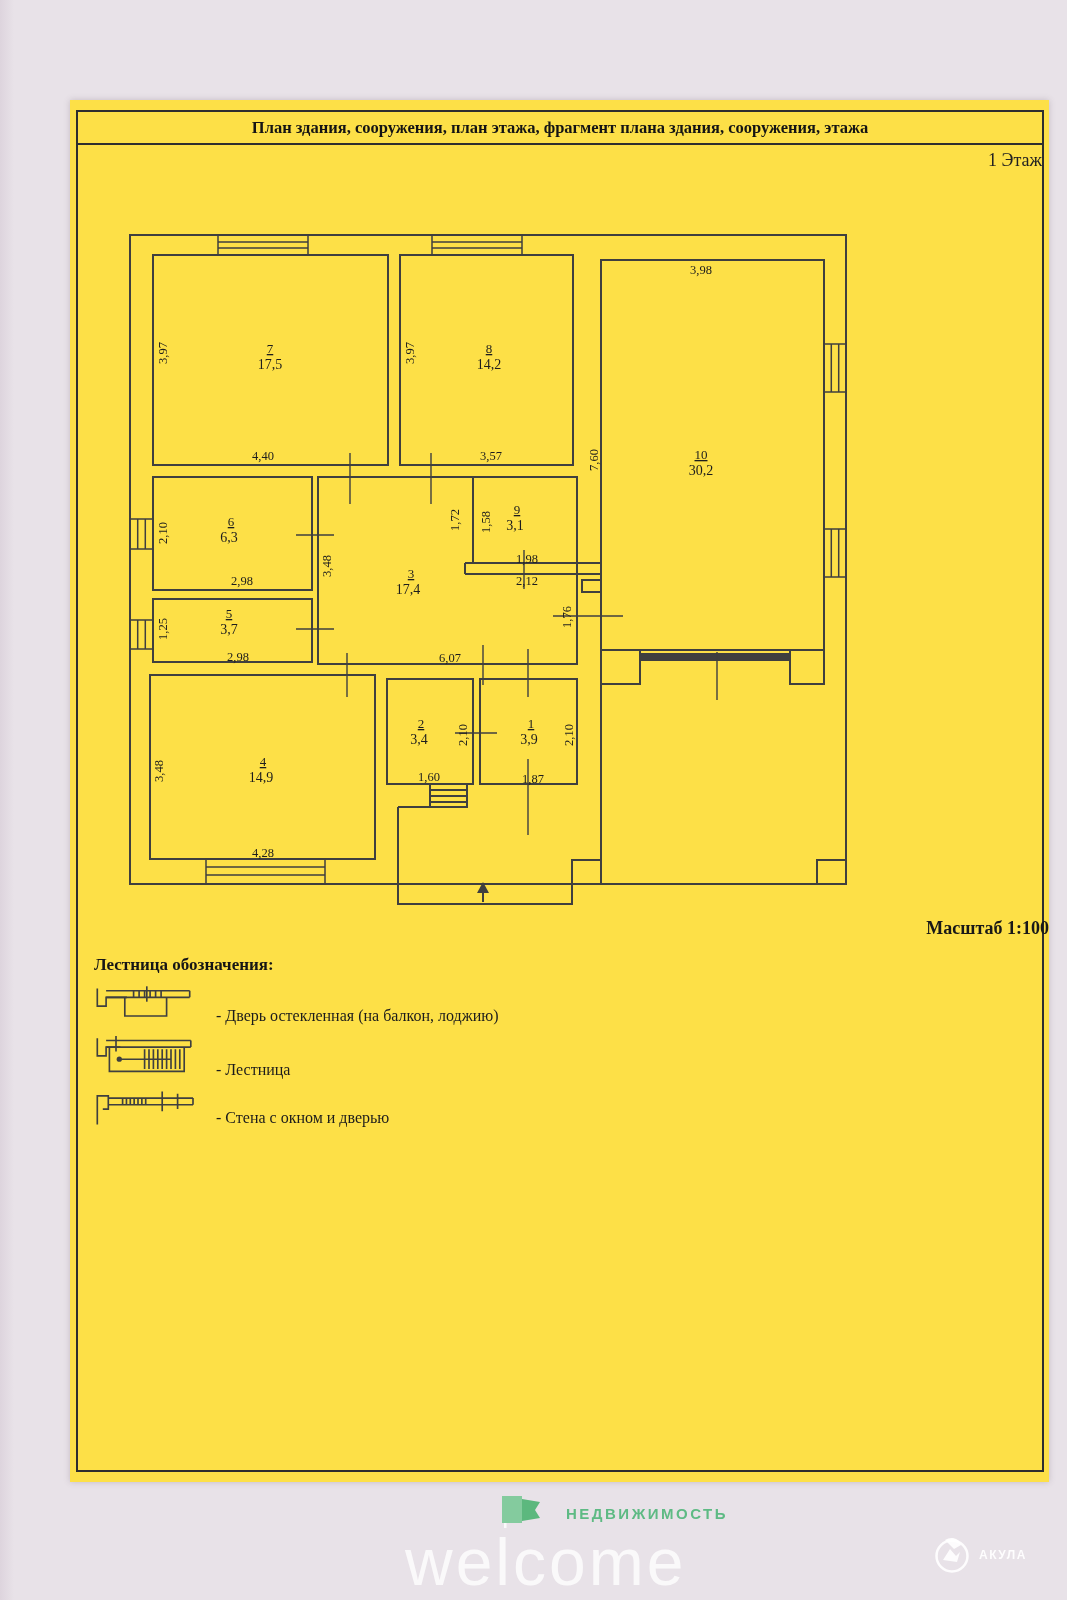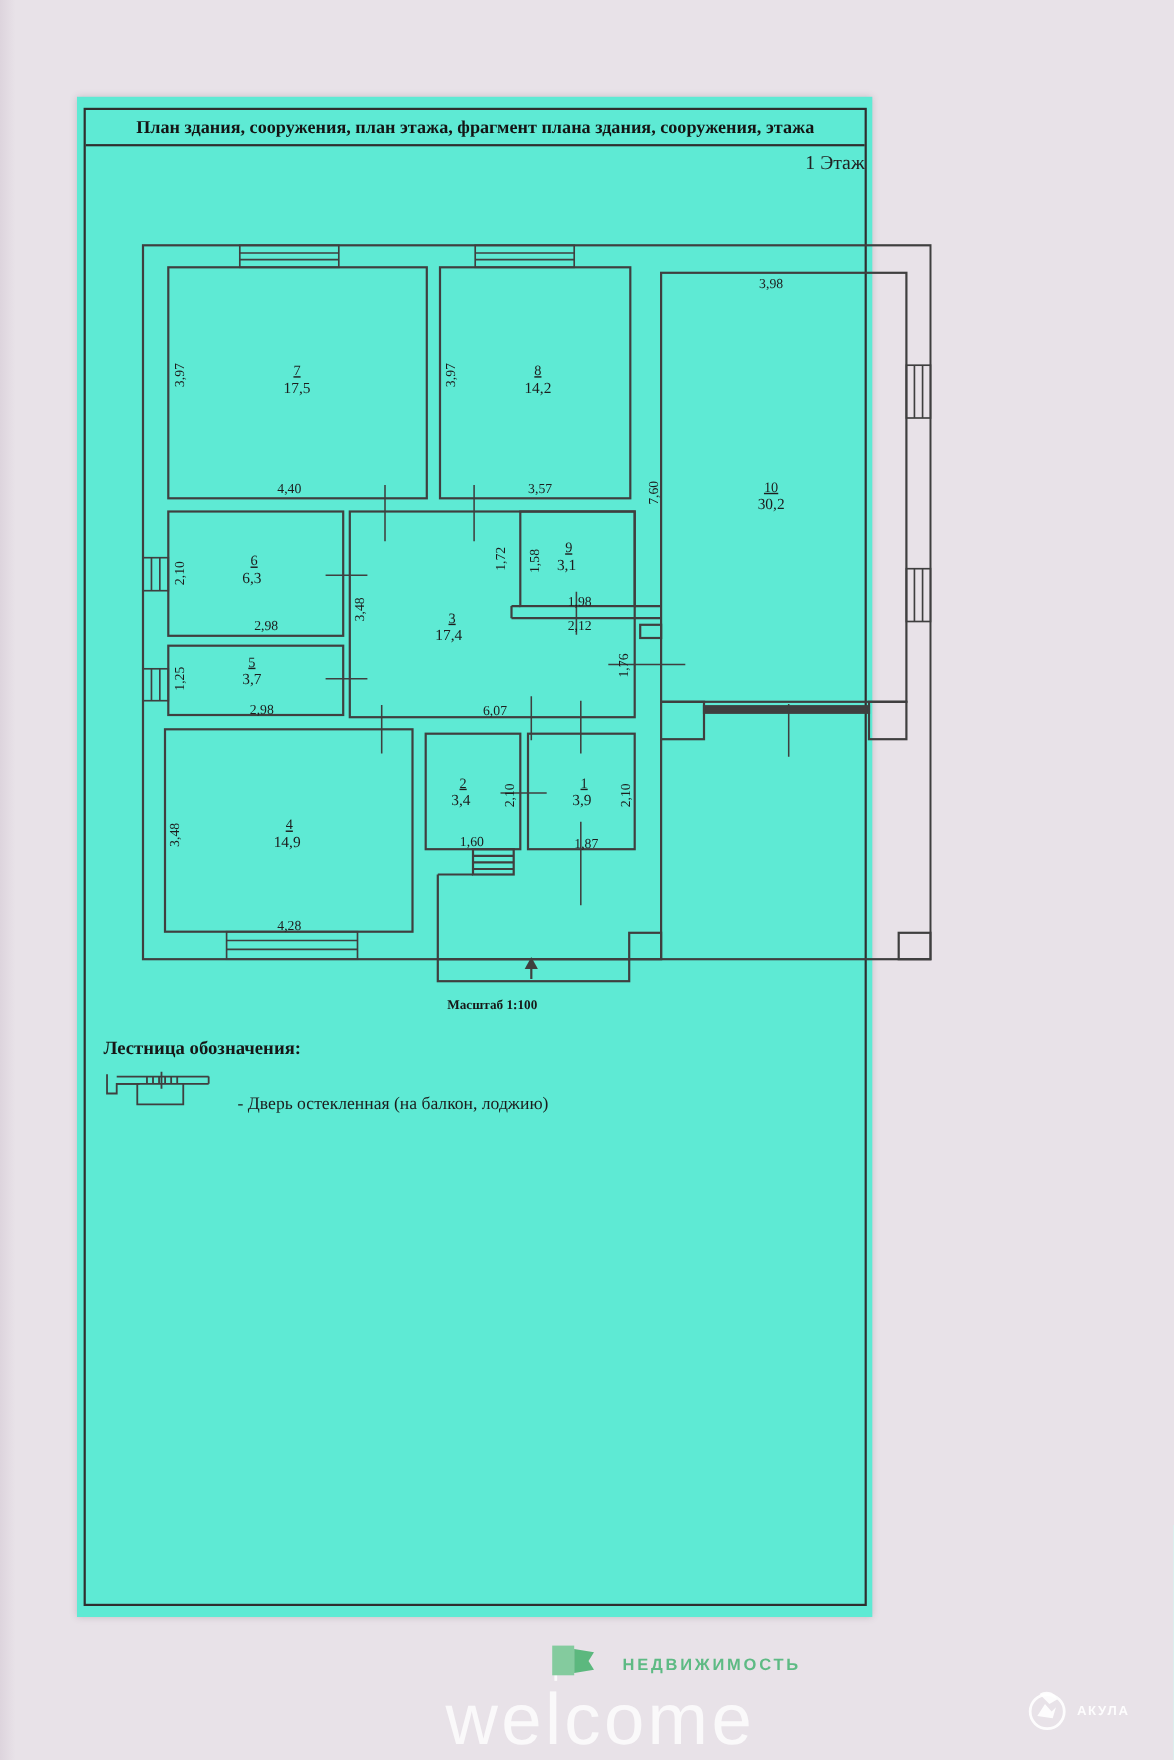--- a/index.html
+++ b/index.html
@@ -1,31 +1,31 @@
 <!DOCTYPE html>
 <html><head>
 <meta charset="utf-8">
 <style>
   html,body{margin:0;padding:0;}
   .stage{position:relative;width:1067px;height:1600px;background:#e8e2e8;overflow:hidden;
          font-family:"Liberation Serif",serif;}
   .stage::after{content:"";position:absolute;left:0;top:0;width:14px;height:100%;
         background:linear-gradient(90deg,#ddd4dd,#e8e2e8);}
   
-  .sheet{position:absolute;left:70px;top:88px;width:723px;height:1382px;
-         background:#5eead4;box-shadow:0 0 6px rgba(90,70,90,.25);}
+  .sheet{position:absolute;left:70px;top:100px;width:979px;height:1382px;
+         background:#fde047;box-shadow:0 0 6px rgba(90,70,90,.25);}
   .frame{position:absolute;left:6px;top:10px;right:5px;bottom:10px;border:2px solid #2e2e2e;}
   .titlebox{position:absolute;left:0;top:0;width:100%;height:31px;border-bottom:2px solid #2e2e2e;
             display:flex;align-items:center;justify-content:center;}
   .titlebox span{font-weight:bold;font-size:16.5px;color:#141414;white-space:nowrap;}
   .floorlabel{position:absolute;left:0;top:38px;width:100%;text-align:right;
               font-size:18px;color:#222;}
   .planwrap{position:absolute;left:0;top:0;}
-  .scalelabel{position:absolute;left:0;top:818px;width:100%;text-align:center;
-              font-weight:bold;font-size:12px;color:#181818;padding-left:16px;}
+  .scalelabel{position:absolute;left:0;top:818px;width:100%;text-align:right;
+              font-weight:bold;font-size:18px;color:#181818;}
   .legend{position:absolute;left:24px;top:855px;}
   .legend-title{font-weight:bold;font-size:17px;color:#161616;}
   .legend-row{display:flex;align-items:flex-end;margin-top:10px;}
   .legend-sym{width:110px;flex:0 0 110px;}
   .legend-label{font-size:16px;color:#1c1c1c;margin-left:12px;white-space:nowrap;}
   
   .brand-realty{position:absolute;left:496px;top:1494px;display:flex;align-items:center;}
   .brand-realty .word{margin-left:24px;margin-top:2px;font-family:"Liberation Sans",sans-serif;
        font-weight:bold;font-size:15px;letter-spacing:2.5px;color:#5eba84;}
   .brand-welcome{position:absolute;left:405px;top:1524px;font-family:"Liberation Sans",sans-serif;
@@ -183,21 +183,46 @@
             <path d="M3,3 V19 H11 V11 H30"></path>
             <path d="M11,5 H87 M11,11 H87 M87,5 V11"></path>
             <path d="M36,5 V11 M41,5 V11 M46,5 V11 M51,5 V11 M56,5 V11 M61,5 V11"></path>
             <path d="M48,1 V15"></path>
             <path d="M28,11 V28 H66 V11"></path>
           </g>
         </svg>
         <span class="legend-label">- Дверь остекленная (на балкон, лоджию)</span>
       </div>
 
-
+      <div class="legend-row">
+        <svg class="legend-sym" width="110" height="44" viewBox="0 0 100 40">
+          <g stroke="#3f3f3f" stroke-width="1.5" fill="none">
+            <path d="M3,3 V19 H11 V11 H24"></path>
+            <path d="M11,5 H88 M11,11 H88 M88,5 V11"></path>
+            <path d="M20,1 V15"></path>
+            <path d="M14,11 V33 H82 V11"></path>
+            <path d="M46,13 V31 M50,13 V31 M54,13 V31 M58,13 V31 M62,13 V31 M66,13 V31 M70,13 V31 M74,13 V31 M78,13 V31"></path>
+            <path d="M70,22 H23"></path>
+            <circle cx="23" cy="22" r="2.4" fill="#3f3f3f" stroke="none"></circle>
+          </g>
+        </svg>
+        <span class="legend-label">- Лестница</span>
+      </div>
+
+      <div class="legend-row">
+        <svg class="legend-sym" width="110" height="38" viewBox="0 0 100 34">
+          <g stroke="#3f3f3f" stroke-width="1.5" fill="none">
+            <path d="M3,32 V6 H13 V18 H8"></path>
+            <path d="M13,8 H90 M13,14 H90 M90,8 V14"></path>
+            <path d="M26,8 V14 M29.5,8 V14 M33,8 V14 M36.5,8 V14 M40,8 V14 M43.5,8 V14 M47,8 V14"></path>
+            <path d="M62,2 V20 M76,4 V18"></path>
+          </g>
+        </svg>
+        <span class="legend-label">- Стена с окном и дверью</span>
+      </div>
     </div>
   </div>
 
   <div class="brand-realty">
     <svg width="46" height="36" viewBox="0 0 46 36">
       <rect x="8" y="6" width="2.5" height="28" fill="#fbfafb"></rect>
       <rect x="6" y="2" width="20" height="27" fill="#84cb9e"></rect>
       <polygon points="26,5 44,8 39,16 44,24 26,27" fill="#5cb87e"></polygon>
     </svg>
     <span class="word">НЕДВИЖИМОСТЬ</span>

